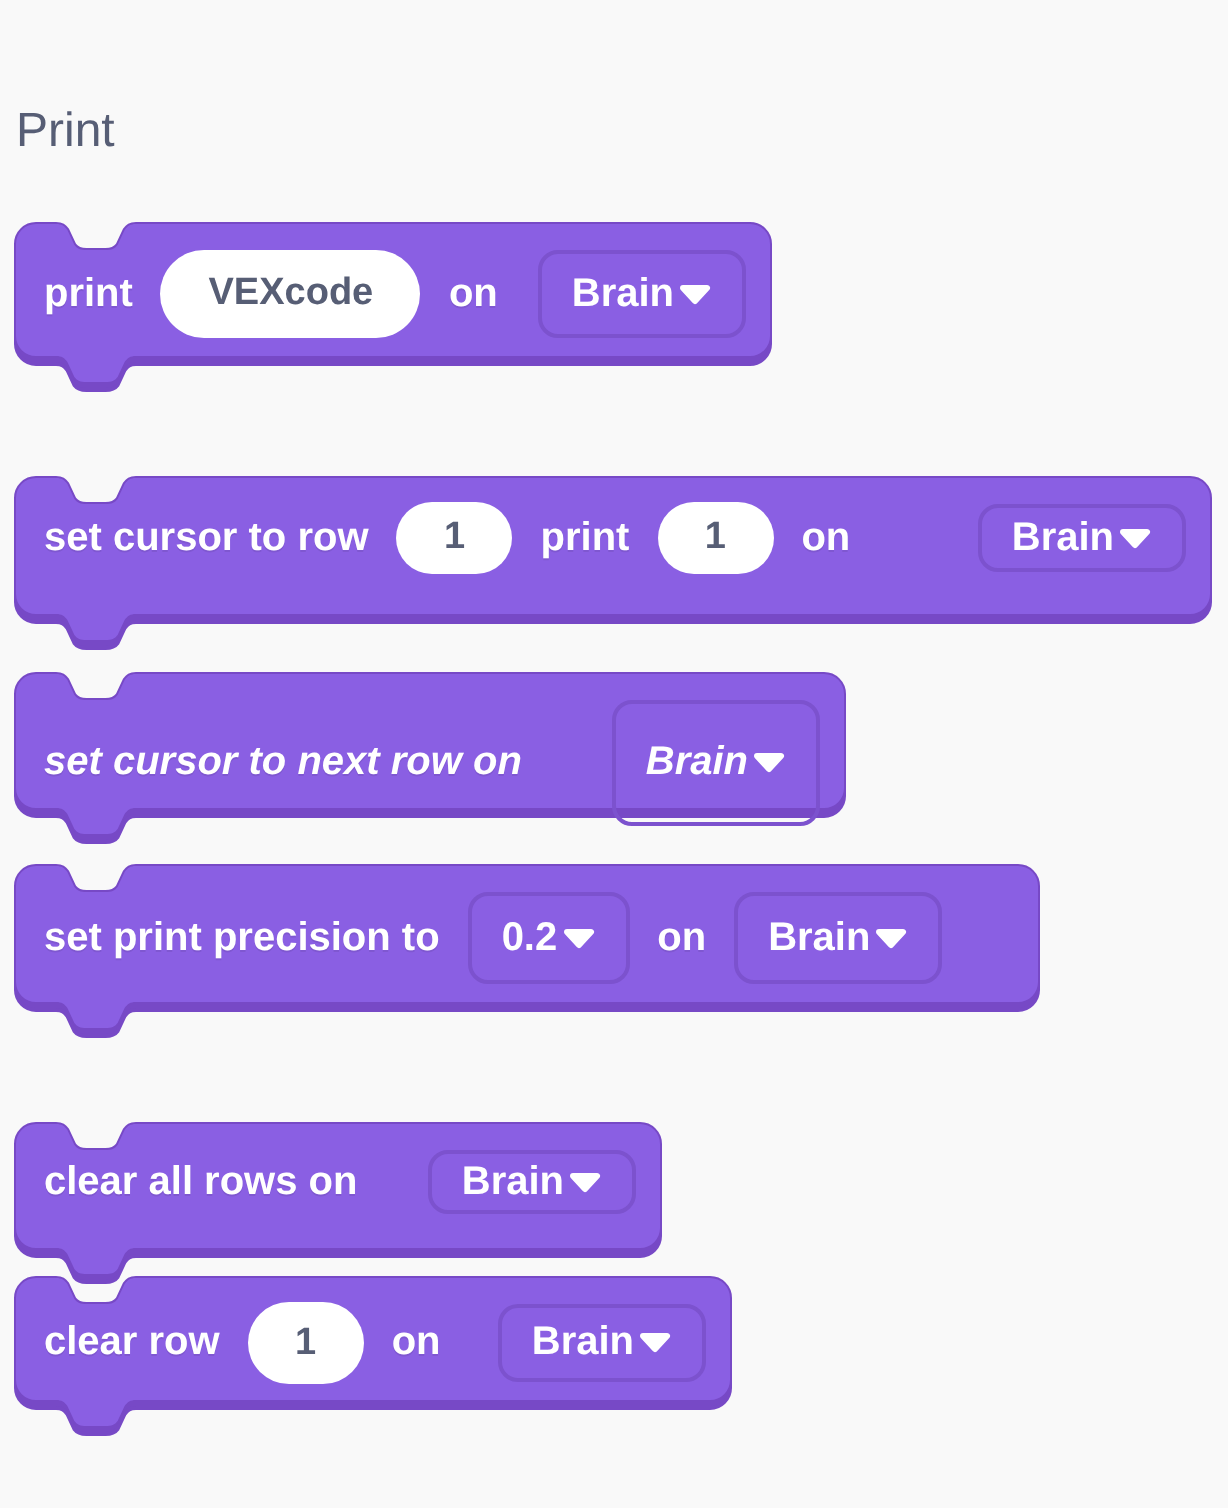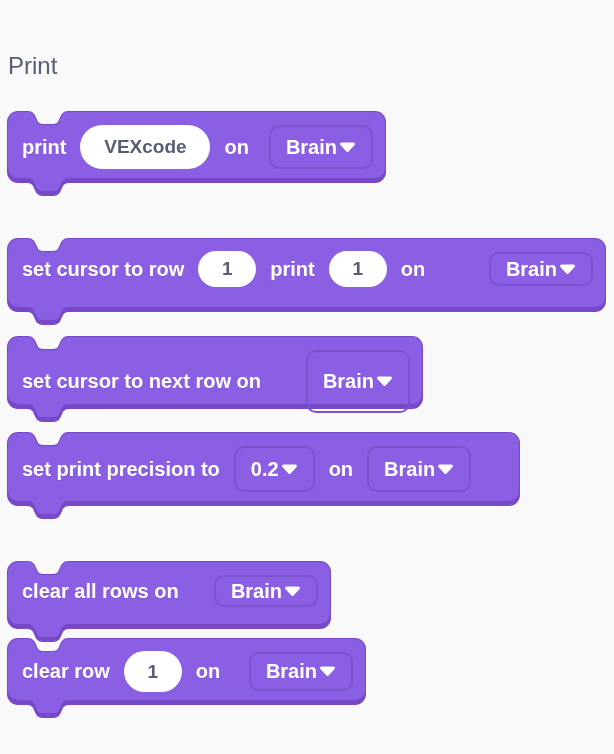--- a/index.html
+++ b/index.html
@@ -86,21 +86,21 @@
         <span class="b-input circle">1</span>
         <span class="b-text">on</span>
         <span class="b-dropdown">
           <span>Brain</span>
           <svg width="17" height="11" class="dd-arrow">
             <path d="M2.5 2 L8.5 8.5 L14.5 2 Z" fill="#ffffff" stroke="#ffffff" stroke-width="3" stroke-linejoin="round"></path>
           </svg>
         </span>
       </div>
     </div>
-  <div class="block" style="top:337px;width:414px;height:89px;">
+  <div class="block" style="top:337px;width:414px;height:89px;font-style:italic;">
       <svg width="414" height="87" class="block-bg">
         <path d="M 10 0 L 20 0 C 23 0 24.2 1 25.7 3 L 29.2 10.5 C 30.7 12.5 32.2 13 35.2 13 L 44.8 13 C 47.8 13 49.3 12.5 50.8 10.5 L 54.3 3 C 55.8 1 57 0 60 0 L 404 0 A 10 10 0 0 1 414 10 L 414 61 A 10 10 0 0 1 404 71 L 60 71 C 57 71 55.8 72 54.3 74 L 50.8 81.5 C 49.3 83.5 47.8 84 44.8 84 L 35.2 84 C 32.2 84 30.7 83.5 29.2 81.5 L 25.7 74 C 24.2 72 23 71 20 71 L 10 71 A 10 10 0 0 1 0 61 L 0 10 A 10 10 0 0 1 10 0 Z" fill="#7749C6" stroke="#7749C6" stroke-width="2" stroke-linejoin="round"></path>
         <path d="M 10 0 L 20 0 C 23 0 24.2 1 25.7 3 L 29.2 10.5 C 30.7 12.5 32.2 13 35.2 13 L 44.8 13 C 47.8 13 49.3 12.5 50.8 10.5 L 54.3 3 C 55.8 1 57 0 60 0 L 404 0 A 10 10 0 0 1 414 10 L 414 57 A 10 10 0 0 1 404 67 L 60 67 C 57 67 55.8 68 54.3 70 L 50.8 77.5 C 49.3 79.5 47.8 80 44.8 80 L 35.2 80 C 32.2 80 30.7 79.5 29.2 77.5 L 25.7 70 C 24.2 68 23 67 20 67 L 10 67 A 10 10 0 0 1 0 57 L 0 10 A 10 10 0 0 1 10 0 Z" fill="#8A5FE3"></path>
       </svg>
       <div class="block-content">
         <span class="b-text">set cursor to next row on</span>
         <span class="b-dropdown">
           <span>Brain</span>
           <svg width="17" height="11" class="dd-arrow">
             <path d="M2.5 2 L8.5 8.5 L14.5 2 Z" fill="#ffffff" stroke="#ffffff" stroke-width="3" stroke-linejoin="round"></path>

